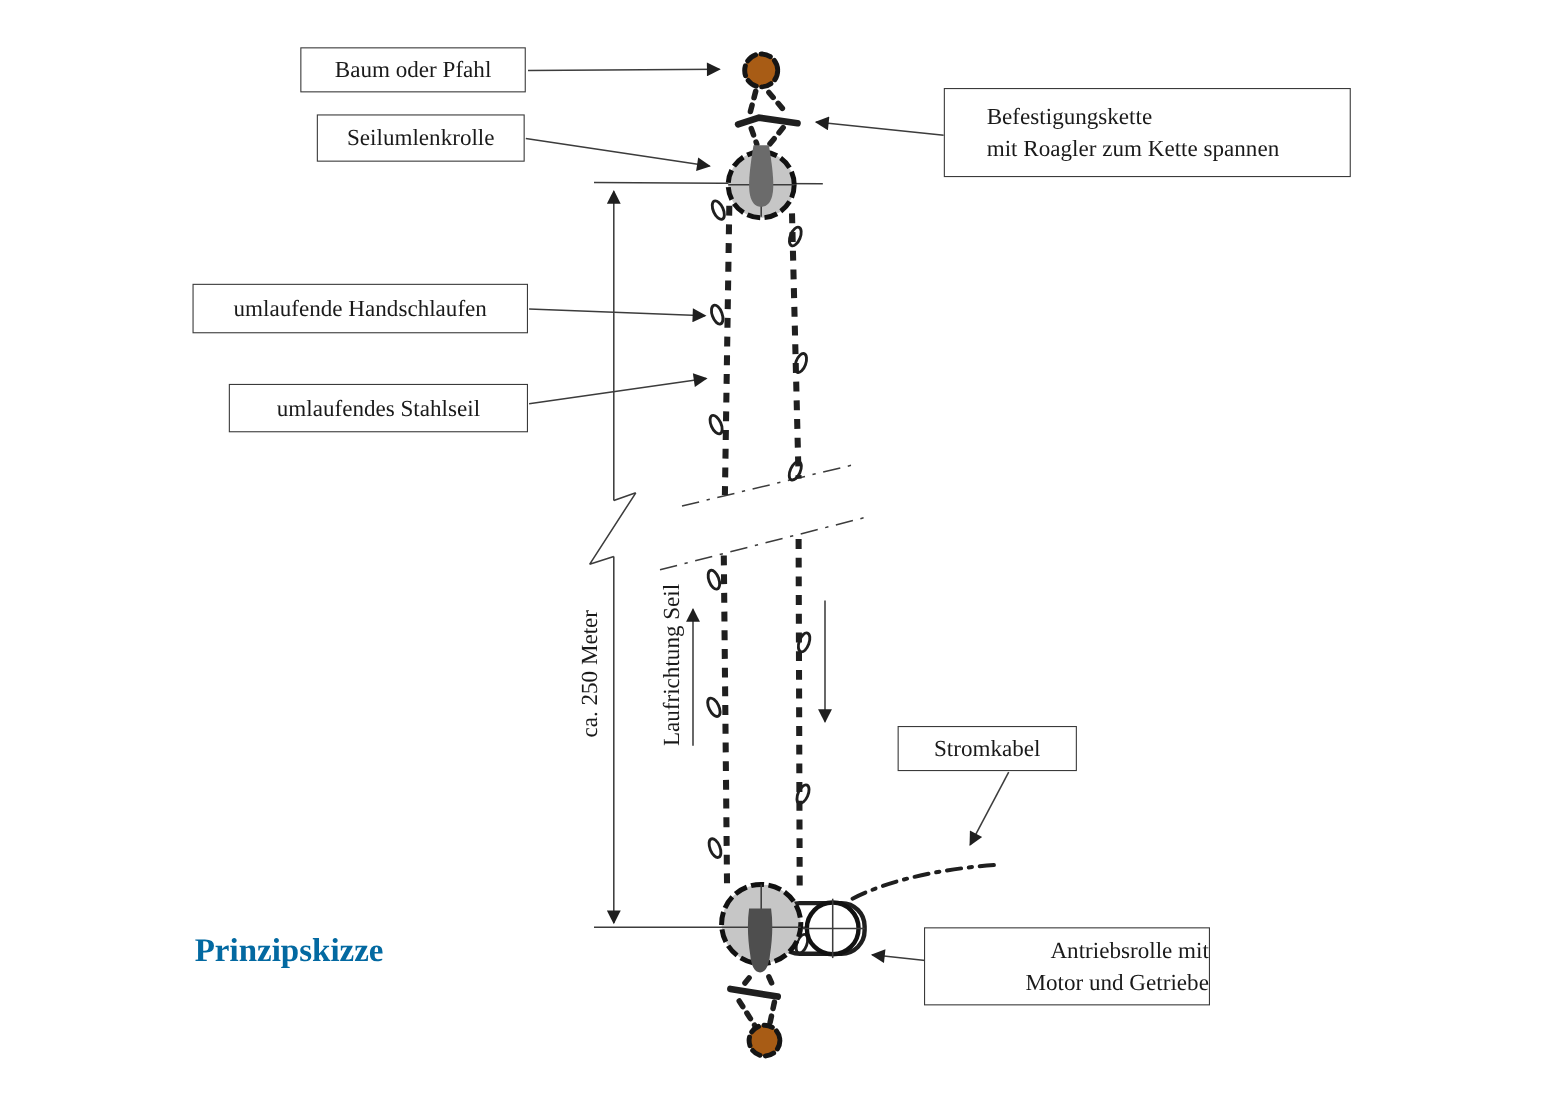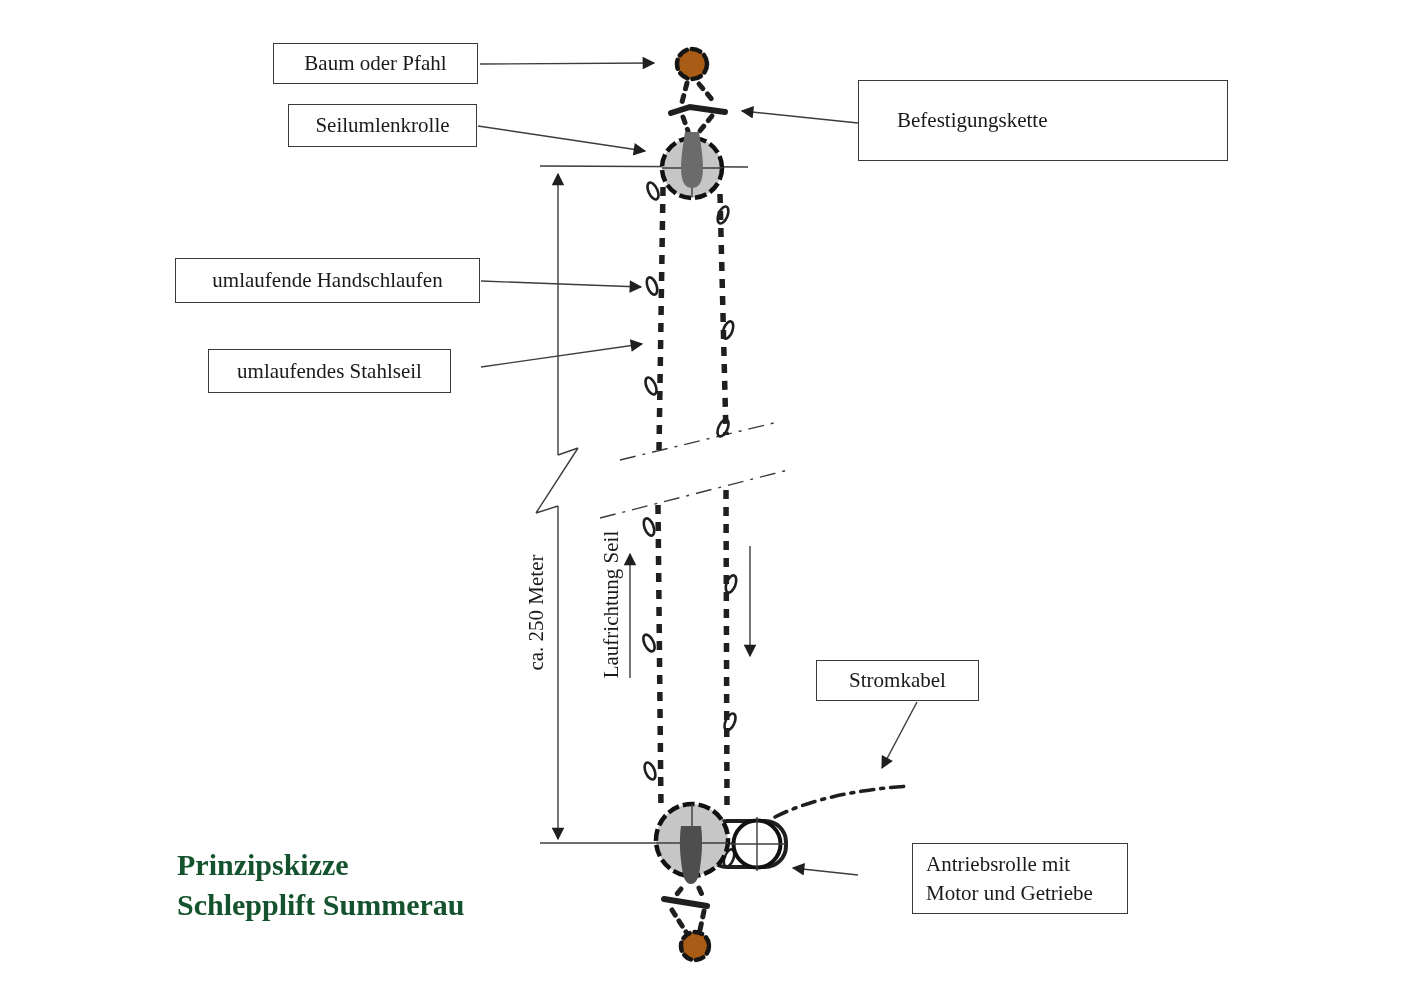--- a/index.html
+++ b/index.html
@@ -42,21 +42,21 @@
   }
 
   .title-block {
     position: absolute;
     left: 177px;
     top: 845px;
     font-size: 30px;
     font-weight: bold;
     line-height: 40px;
     white-space: nowrap;
-    color: #14532d;
+    color: #0369a1;
   }
 
   .thin   { stroke: var(--thin-line, #3c3c3c); stroke-width: 1.4; fill: none; }
   .rope   { stroke: var(--line, #1f1f1f); stroke-width: 5.5; fill: none; stroke-dasharray: 9 8; }
   .chain  { stroke: var(--line, #1f1f1f); stroke-width: 5; fill: none; stroke-dasharray: 6 7; stroke-linecap: round; }
   .bar    { stroke: var(--line, #1f1f1f); stroke-width: 6; fill: none; stroke-linecap: round; }
   .thick  { stroke: var(--line, #1f1f1f); stroke-width: 4; fill: none; }
   .dashdot{ stroke: var(--thin-line, #3c3c3c); stroke-width: 1.4; fill: none; stroke-dasharray: 16 7 3 7; }
   .cable  { stroke: var(--line, #1f1f1f); stroke-width: 3.6; fill: none; stroke-dasharray: 13 7 3 7; stroke-linecap: round; }
   .loop   { stroke: var(--line, #1f1f1f); stroke-width: 2.6; fill: none; }
@@ -176,41 +176,41 @@
   <div class="label-box" style="left:273px; top:43px; width:205px; height:41px;">
     <span>Baum oder Pfahl</span>
   </div>
 
   <div class="label-box" style="left:288px; top:104px; width:189px; height:43px;">
     <span>Seilumlenkrolle</span>
   </div>
 
   <div class="label-box left-align" style="left:858px; top:80px; width:370px; height:81px; padding-left:38px;">
     <span>Befestigungskette</span>
+    <span>mit Roagler zum Kette spannen</span>
   </div>
 
   <div class="label-box" style="left:175px; top:258px; width:305px; height:45px;text-align:center;">
     <span>umlaufende Handschlaufen</span>
   </div>
 
-  <div class="label-box" style="left:208px; top:349px; width:243px; height:44px;">
+  <div class="label-box" style="left:208px; top:349px; width:272px; height:44px;">
     <span>umlaufendes Stahlseil</span>
   </div>
 
   <div class="label-box" style="left:816px; top:660px; width:163px; height:41px;">
     <span>Stromkabel</span>
   </div>
 
-  <div class="label-box left-align" style="left:912px; top:843px; width:216px; height:71px; padding-left:13px;">
+  <div class="label-box left-align" style="left:840px; top:843px; width:260px; height:71px; padding-left:13px;align-items:flex-end;">
     <span>Antriebsrolle mit</span>
     <span>Motor und Getriebe</span>
   </div>
 
   <div class="vlabel" style="left:426px; top:600px;">ca. 250 Meter</div>
 
   <div class="vlabel" style="left:501px; top:592px;">Laufrichtung Seil</div>
 
   <div class="title-block">
     <div>Prinzipskizze</div>
-    <div>Schlepplift Summerau</div>
   </div>
 
 </div>
 
 </body></html>

